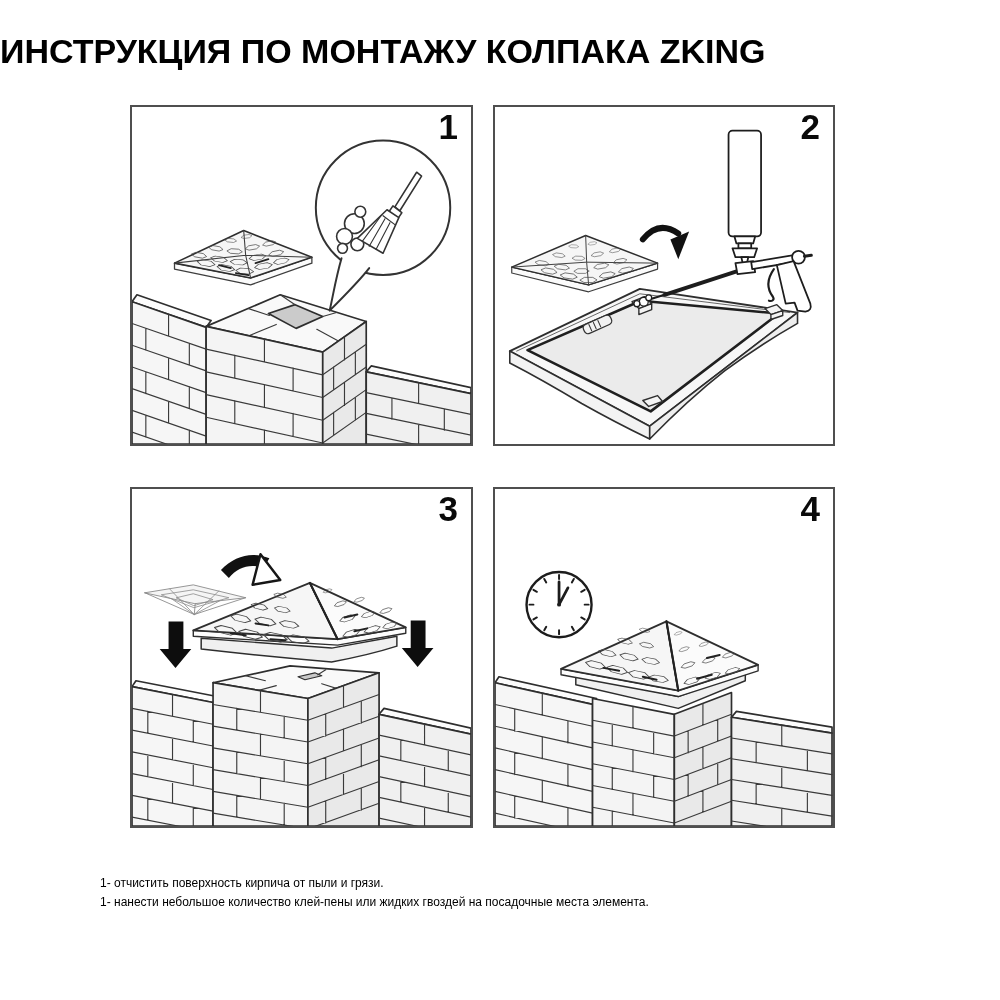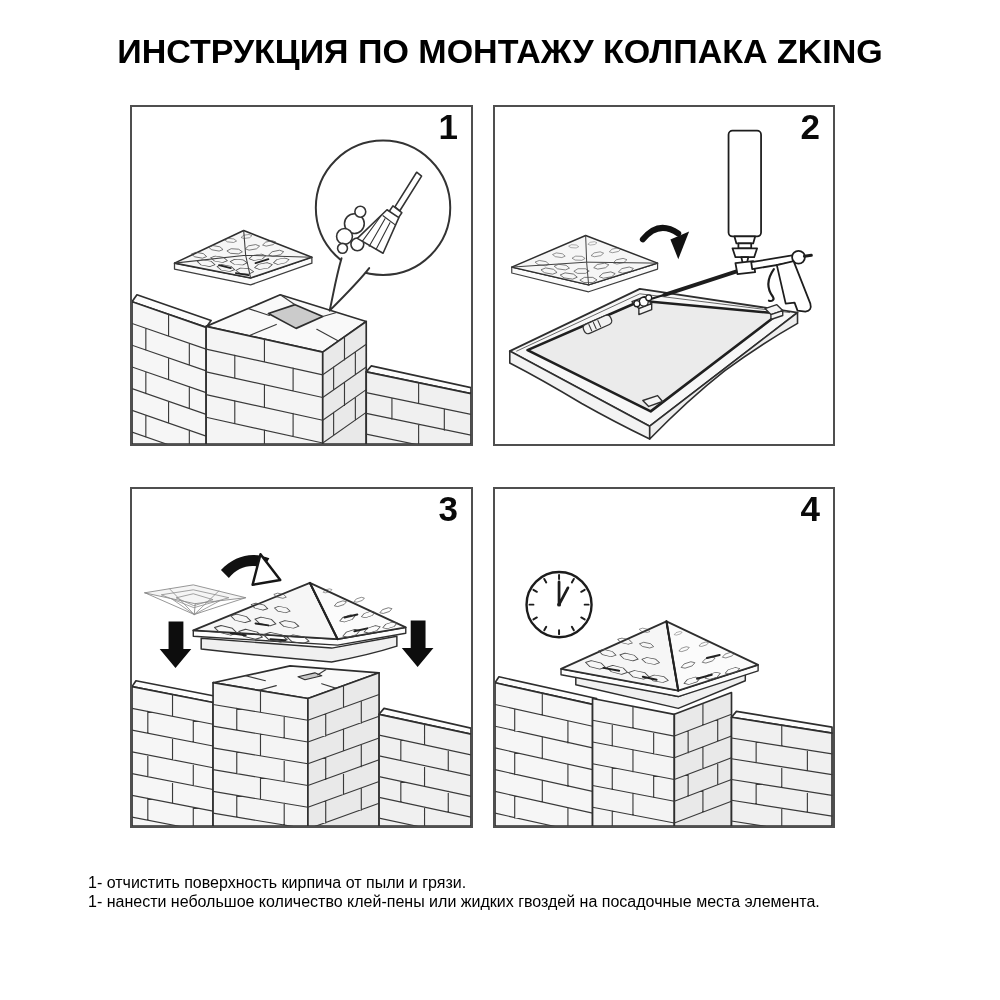--- a/index.html
+++ b/index.html
@@ -1,27 +1,27 @@
 <!DOCTYPE html>
 <html><head>
 <meta charset="utf-8">
 <style>
   html,body{margin:0;padding:0;background:#ffffff;}
   .page{position:relative;width:1000px;height:1000px;background:#fff;overflow:hidden;
         font-family:"Liberation Sans",sans-serif;color:#000;}
-  .title{position:absolute;top:32px;left:0;width:1000px;text-align:center;
+  .title{position:absolute;top:32px;left:0;width:1000px;text-align:left;
          font-size:34px;font-weight:800;letter-spacing:0px;white-space:nowrap;}
   .panel{position:absolute;border:2px solid #4f4f4f;background:#fff;box-sizing:border-box;}
   .p1{left:130px;top:105px;width:343px;height:341px;}
   .p2{left:493px;top:105px;width:342px;height:341px;}
   .p3{left:130px;top:487px;width:343px;height:341px;}
   .p4{left:493px;top:487px;width:342px;height:341px;}
   .panel svg{position:absolute;left:0;top:0;width:100%;height:100%;display:block;}
   .num{position:absolute;top:2px;right:13px;font-size:35px;font-weight:800;color:#0a0a0a;line-height:1;}
-  .instructions{position:absolute;left:88px;top:874px;font-size:16px;line-height:18.5px;}
+  .instructions{position:absolute;left:100px;top:874px;font-size:12px;line-height:18.5px;}
   .instr-line{white-space:nowrap;}
   svg{stroke-linecap:round;stroke-linejoin:round;}
   .ln{stroke:#3a3a3a;stroke-width:1.15;fill:none;}
   .ol{stroke:#2e2e2e;stroke-width:1.7;}
   .hx{stroke:#4a4a4a;fill:none;}
 </style>
 </head>
 <body>
 
 <svg width="0" height="0" style="position:absolute">

